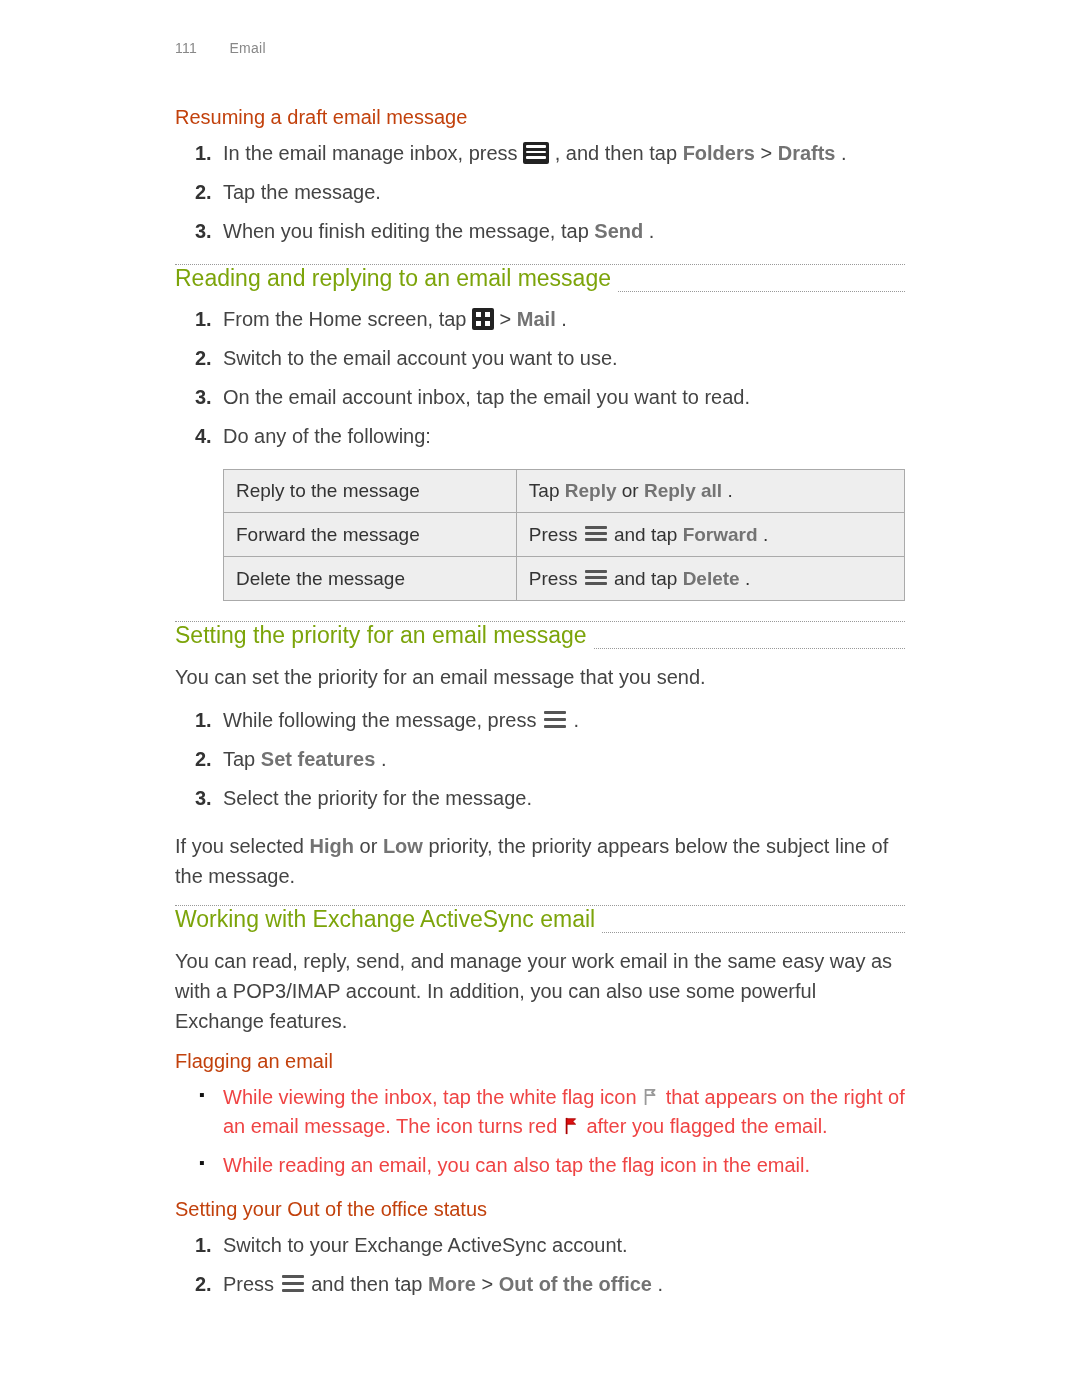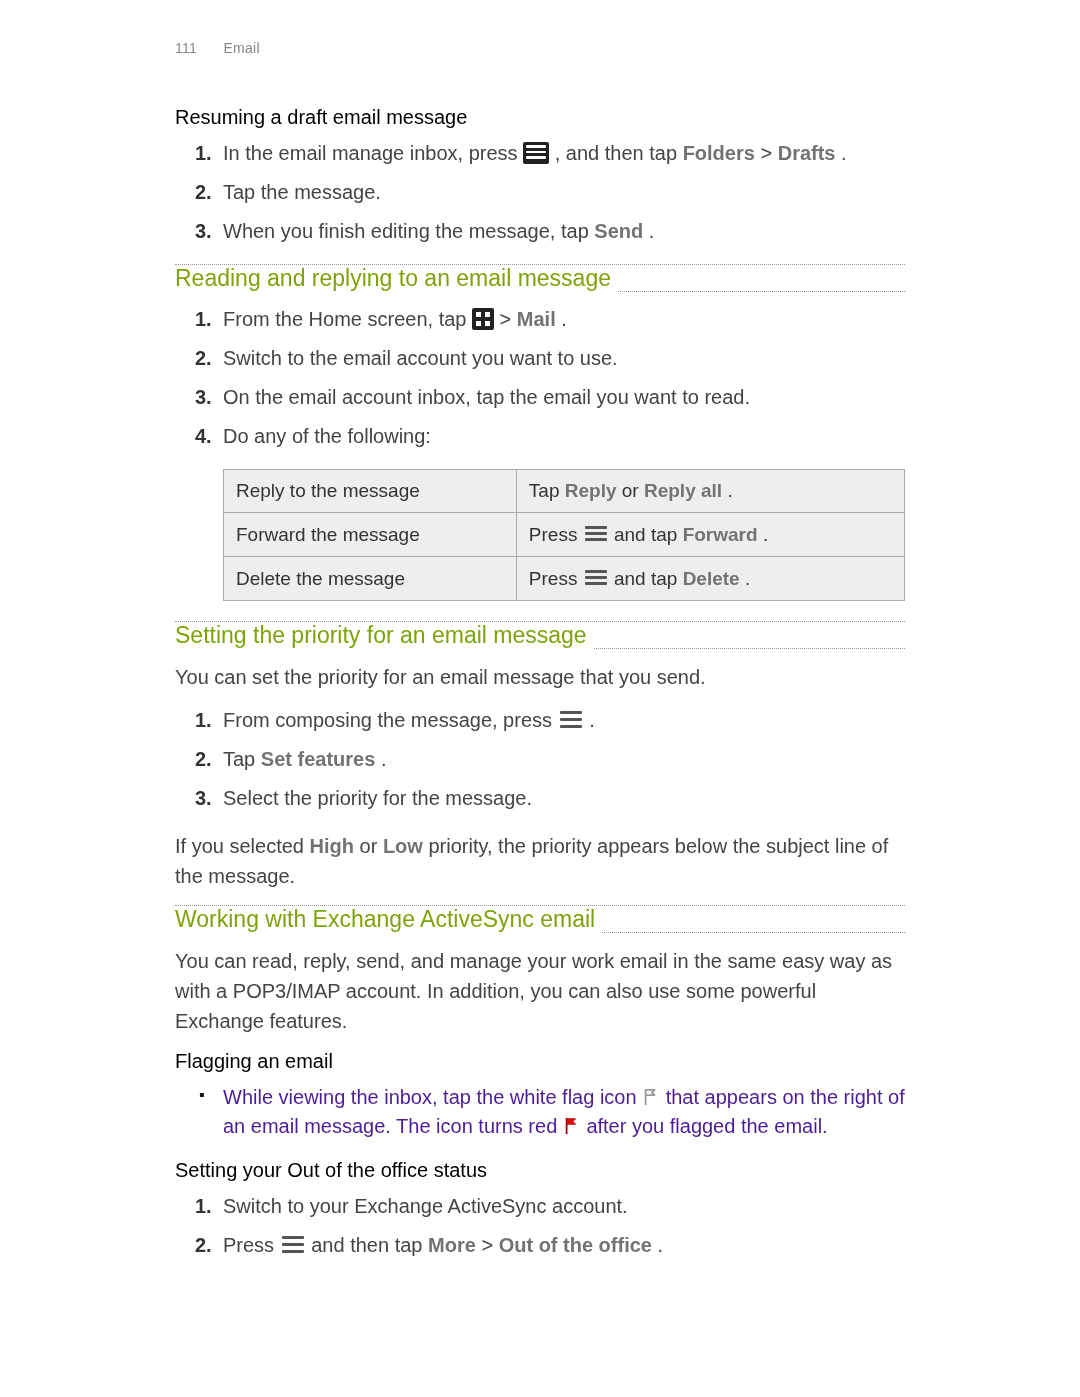--- a/index.html
+++ b/index.html
@@ -16,26 +16,26 @@
     position: relative;
     box-sizing: border-box;
     padding: 40px 175px 60px 175px;
   }
   .header {
     font-size: 14px;
     color: #888;
     margin-bottom: 50px;
     letter-spacing: .3px;
   }
-  .header .pnum { display:inline-block; margin-right: 22px; }
+  .header .pnum { display:inline-block; margin-right: 28px; }
   .header .chapter { display:inline-block; }
 
   .subhead {
     font-size: 20px;
-    color: #000000;
+    color: #c2410c;
     margin: 12px 0 10px 0;
   }
 
   ol.numlist {
     list-style: none;
     padding: 0;
     margin: 0 0 18px 0;
   }
   ol.numlist > li {
     position: relative;
@@ -57,21 +57,21 @@
     list-style: none;
     padding: 0;
     margin: 0 0 18px 0;
   }
   ul.bullets > li {
     position: relative;
     padding-left: 48px;
     margin: 10px 0;
     font-size: 20px;
     line-height: 1.45;
-    color: #4c1d95;
+    color: #ef4444;
   }
   ul.bullets > li::before {
     content: "\25AA";
     position: absolute;
     left: 24px;
     top: 0px;
     font-size: 16px;
     color: #111;
   }
 
@@ -305,21 +305,21 @@
     <div class="dotted"></div>
     <div class="sect-title-holder">
       <div class="dotted bot"></div>
       <span class="sect-title">Setting the priority for an email message</span>
     </div>
   </div>
   <div class="para">You can set the priority for an email message that you send.</div>
   <ol class="numlist">
     <li>
       <span class="num">1.</span>
-      <span>From composing the message, press </span>
+      <span>While following the message, press </span>
       <span class="icon-menu light"><span class="bar b1"></span><span class="bar b2"></span><span class="bar b3"></span></span>
       <span>.</span>
     </li>
     <li>
       <span class="num">2.</span>
       <span>Tap </span>
       <span class="strong">Set features</span>
       <span>.</span>
     </li>
     <li>
@@ -355,20 +355,23 @@
       </span>
       <span> that appears on the right of an email message. The icon turns red </span>
       <span class="icon-flag">
         <svg viewBox="0 0 20 22">
             <path d="M4 2 v18" stroke="#a00" stroke-width="2"></path>
             <path d="M4 3 h10 l-3 3 l3 3 h-10 z" fill="#d11" stroke="#a00" stroke-width="1"></path>
           </svg>
       </span>
       <span> after you flagged the email.</span>
     </li>
+    <li>
+      <span>While reading an email, you can also tap the flag icon in the email.</span>
+    </li>
   </ul>
 
   <div class="subhead">Setting your Out of the office status</div>
   <ol class="numlist">
     <li>
       <span class="num">1.</span>
       <span>Switch to your Exchange ActiveSync account.</span>
     </li>
     <li>
       <span class="num">2.</span>

